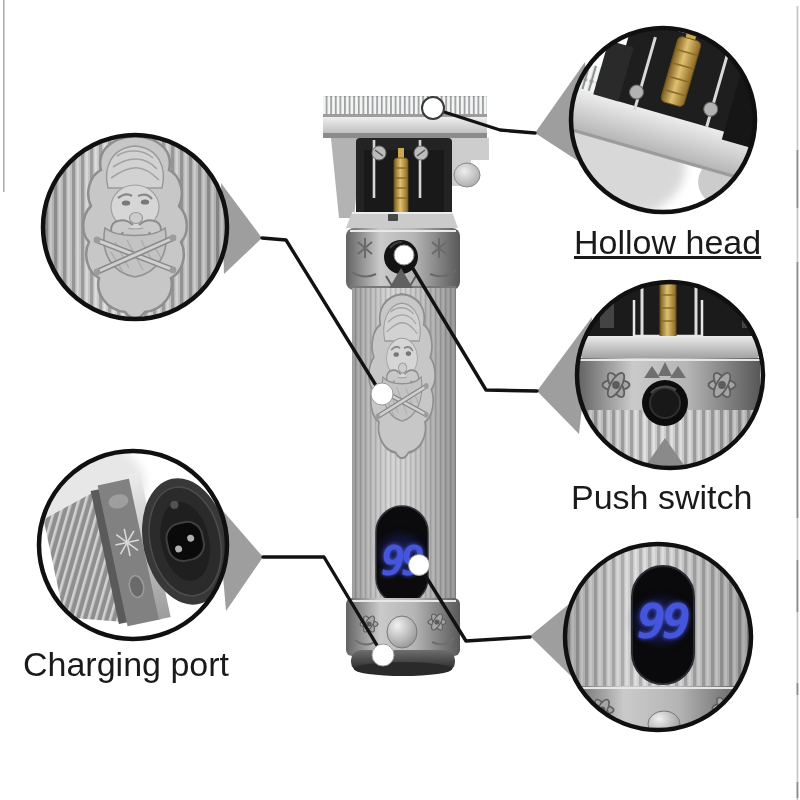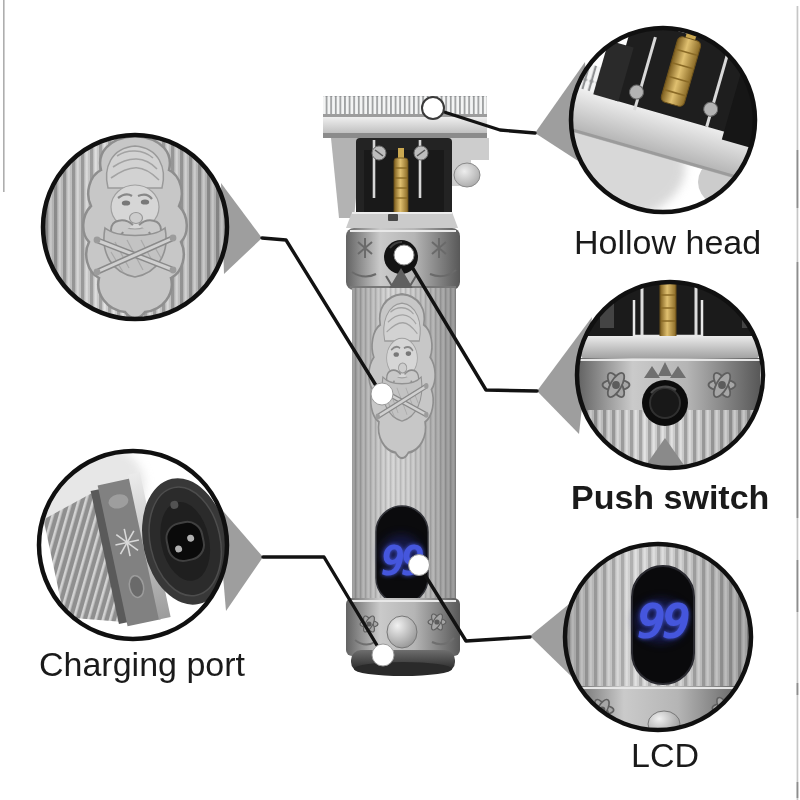--- a/index.html
+++ b/index.html
@@ -1,23 +1,23 @@
 <!DOCTYPE html>
 <html><head>
 <meta charset="utf-8">
 <style>
   html,body{margin:0;padding:0;background:#ffffff;}
   #stage{position:relative;width:800px;height:800px;background:#ffffff;overflow:hidden;
          font-family:"Liberation Sans", sans-serif;}
   #scene{position:absolute;left:0;top:0;}
   .callout-label{position:absolute;font-size:34px;line-height:1.2;color:#1a1a1a;white-space:nowrap;}
   #label-pattern{left:16px;top:325px;}
-  #label-hollow{left:574px;top:222px;}
-  #label-push{left:571px;top:477px;font-weight:bold;}
-  #label-charging{left:23px;top:644px;margin-left:16px;}
+  #label-hollow{left:574px;top:222px;text-decoration:underline;}
+  #label-push{left:571px;top:477px;}
+  #label-charging{left:23px;top:644px;}
   #label-lcd{left:631px;top:735px;}
   .seg{font-family:"DejaVu Sans Mono", monospace;font-weight:bold;font-style:italic;}
 </style>
 </head>
 <body>
 
 <div id="stage">
 
 <svg id="scene" width="800" height="800" viewBox="0 0 800 800">
   <defs>
@@ -361,14 +361,13 @@
     <circle cx="404" cy="255" r="10" fill="#ffffff" stroke="#8f8f8f" stroke-width="1"></circle>
     <circle cx="382" cy="394" r="11" fill="#ffffff" stroke="#9a9a9a" stroke-width="1"></circle>
     <circle cx="419" cy="565" r="10.5" fill="#ffffff" stroke="#9a9a9a" stroke-width="1"></circle>
     <circle cx="383" cy="655" r="11" fill="#ffffff" stroke="#9a9a9a" stroke-width="1"></circle>
   </g>
 </svg>
 
   <div class="callout-label" id="label-hollow">Hollow head</div>
   <div class="callout-label" id="label-push">Push switch</div>
   <div class="callout-label" id="label-charging">Charging port</div>
-  <div class="callout-label" id="label-lcd">LCD</div>
 </div>
 
 </body></html>

